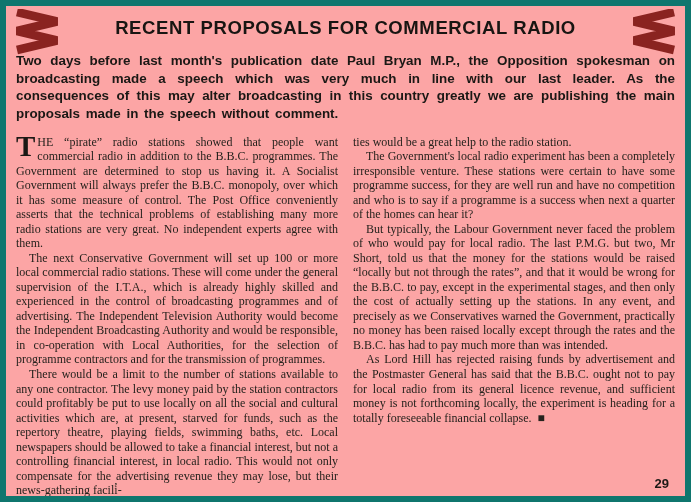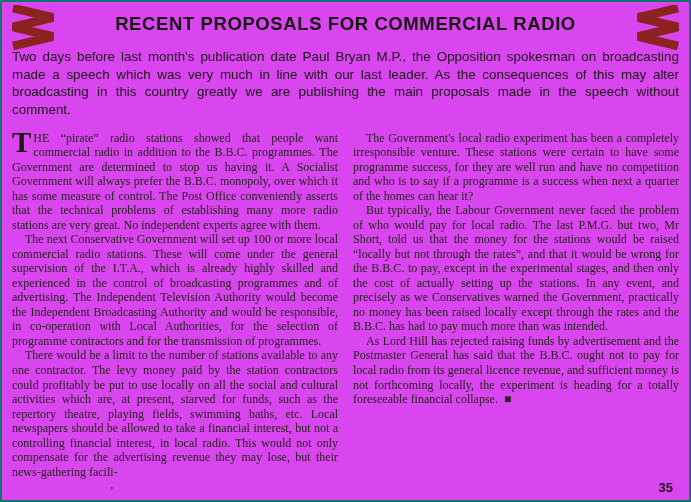--- a/index.html
+++ b/index.html
@@ -1,43 +1,43 @@
 <!DOCTYPE html>
 <html><head>
 <meta charset="utf-8">
 <style>
   * { margin: 0; padding: 0; box-sizing: border-box; }
   html, body { background: #e9e6dd; }
   .page {
     position: relative;
     width: 691px;
     height: 502px;
-    background: #d946ef;
-    border: 2px solid #0f766e;
+    background: #fca5a5;
+    border: 6px solid #0f766e;
     padding: 6px 10px;
     overflow: hidden;
     color: #211e1a;
     font-family: "Liberation Serif", serif;
   }
   .corner { position: absolute; top: 3px; width: 52px; height: 46px; }
   .corner-left  { left: 7px; }
   .corner-right { right: 7px; transform: scaleX(-1); }
   .title {
     font-family: "Liberation Sans", sans-serif;
     font-weight: bold;
     font-size: 18.5px;
     letter-spacing: 0.6px;
     text-align: center;
     margin-top: 5px;
     padding: 0 62px;
     color: #181512;
   }
   .intro {
     font-family: "Liberation Sans", sans-serif;
-    font-weight: normal;
+    font-weight: bold;
     font-size: 13.4px;
     line-height: 1.32;
     text-align: justify;
     margin-top: 13px;
     word-spacing: 2px;
     color: #1b1815;
   }
   .columns {
     display: flex;
     gap: 15px;
@@ -101,24 +101,25 @@
 
   <div class="columns">
 
     <div class="col">
       <p class="para"><span class="dropcap">T</span><span>HE “pirate” radio stations showed that people want commercial radio in addition to the B.B.C. programmes. The Government are determined to stop us having it. A Socialist Government will always prefer the B.B.C. monopoly, over which it has some measure of control. The Post Office conveniently asserts that the technical problems of establishing many more radio stations are very great. No independent experts agree with them.</span></p>
       <p class="para indent">The next Conservative Government will set up 100 or more local commercial radio stations. These will come under the general supervision of the I.T.A., which is already highly skilled and experienced in the control of broadcasting programmes and of advertising. The Independent Television Authority would become the Independent Broadcasting Authority and would be responsible, in co-operation with Local Authorities, for the selection of programme contractors and for the transmission of programmes.</p>
       <p class="para indent">There would be a limit to the number of stations available to any one contractor. The levy money paid by the station contractors could profitably be put to use locally on all the social and cultural activities which are, at present, starved for funds, such as the repertory theatre, playing fields, swimming baths, etc. Local newspapers should be allowed to take a financial interest, but not a controlling financial interest, in local radio. This would not only compensate for the advertising revenue they may lose, but their news-gathering facili-</p>
     </div>
 
     <div class="col">
+      <p class="para">ties would be a great help to the radio station.</p>
       <p class="para indent">The Government's local radio experiment has been a completely irresponsible venture. These stations were certain to have some programme success, for they are well run and have no competition and who is to say if a programme is a success when next a quarter of the homes can hear it?</p>
       <p class="para indent">But typically, the Labour Government never faced the problem of who would pay for local radio. The last P.M.G. but two, Mr Short, told us that the money for the stations would be raised “locally but not through the rates”, and that it would be wrong for the B.B.C. to pay, except in the experimental stages, and then only the cost of actually setting up the stations. In any event, and precisely as we Conservatives warned the Government, practically no money has been raised locally except through the rates and the B.B.C. has had to pay much more than was intended.</p>
       <p class="para indent">As Lord Hill has rejected raising funds by advertisement and the Postmaster General has said that the B.B.C. ought not to pay for local radio from its general licence revenue, and sufficient money is not forthcoming locally, the experiment is heading for a totally foreseeable financial collapse. ■</p>
     </div>
 
   </div>
 
   <span class="print-mark">‚</span>
 
-  <div class="page-number">35</div>
+  <div class="page-number">29</div>
 
 </div>
 
 </body></html>

